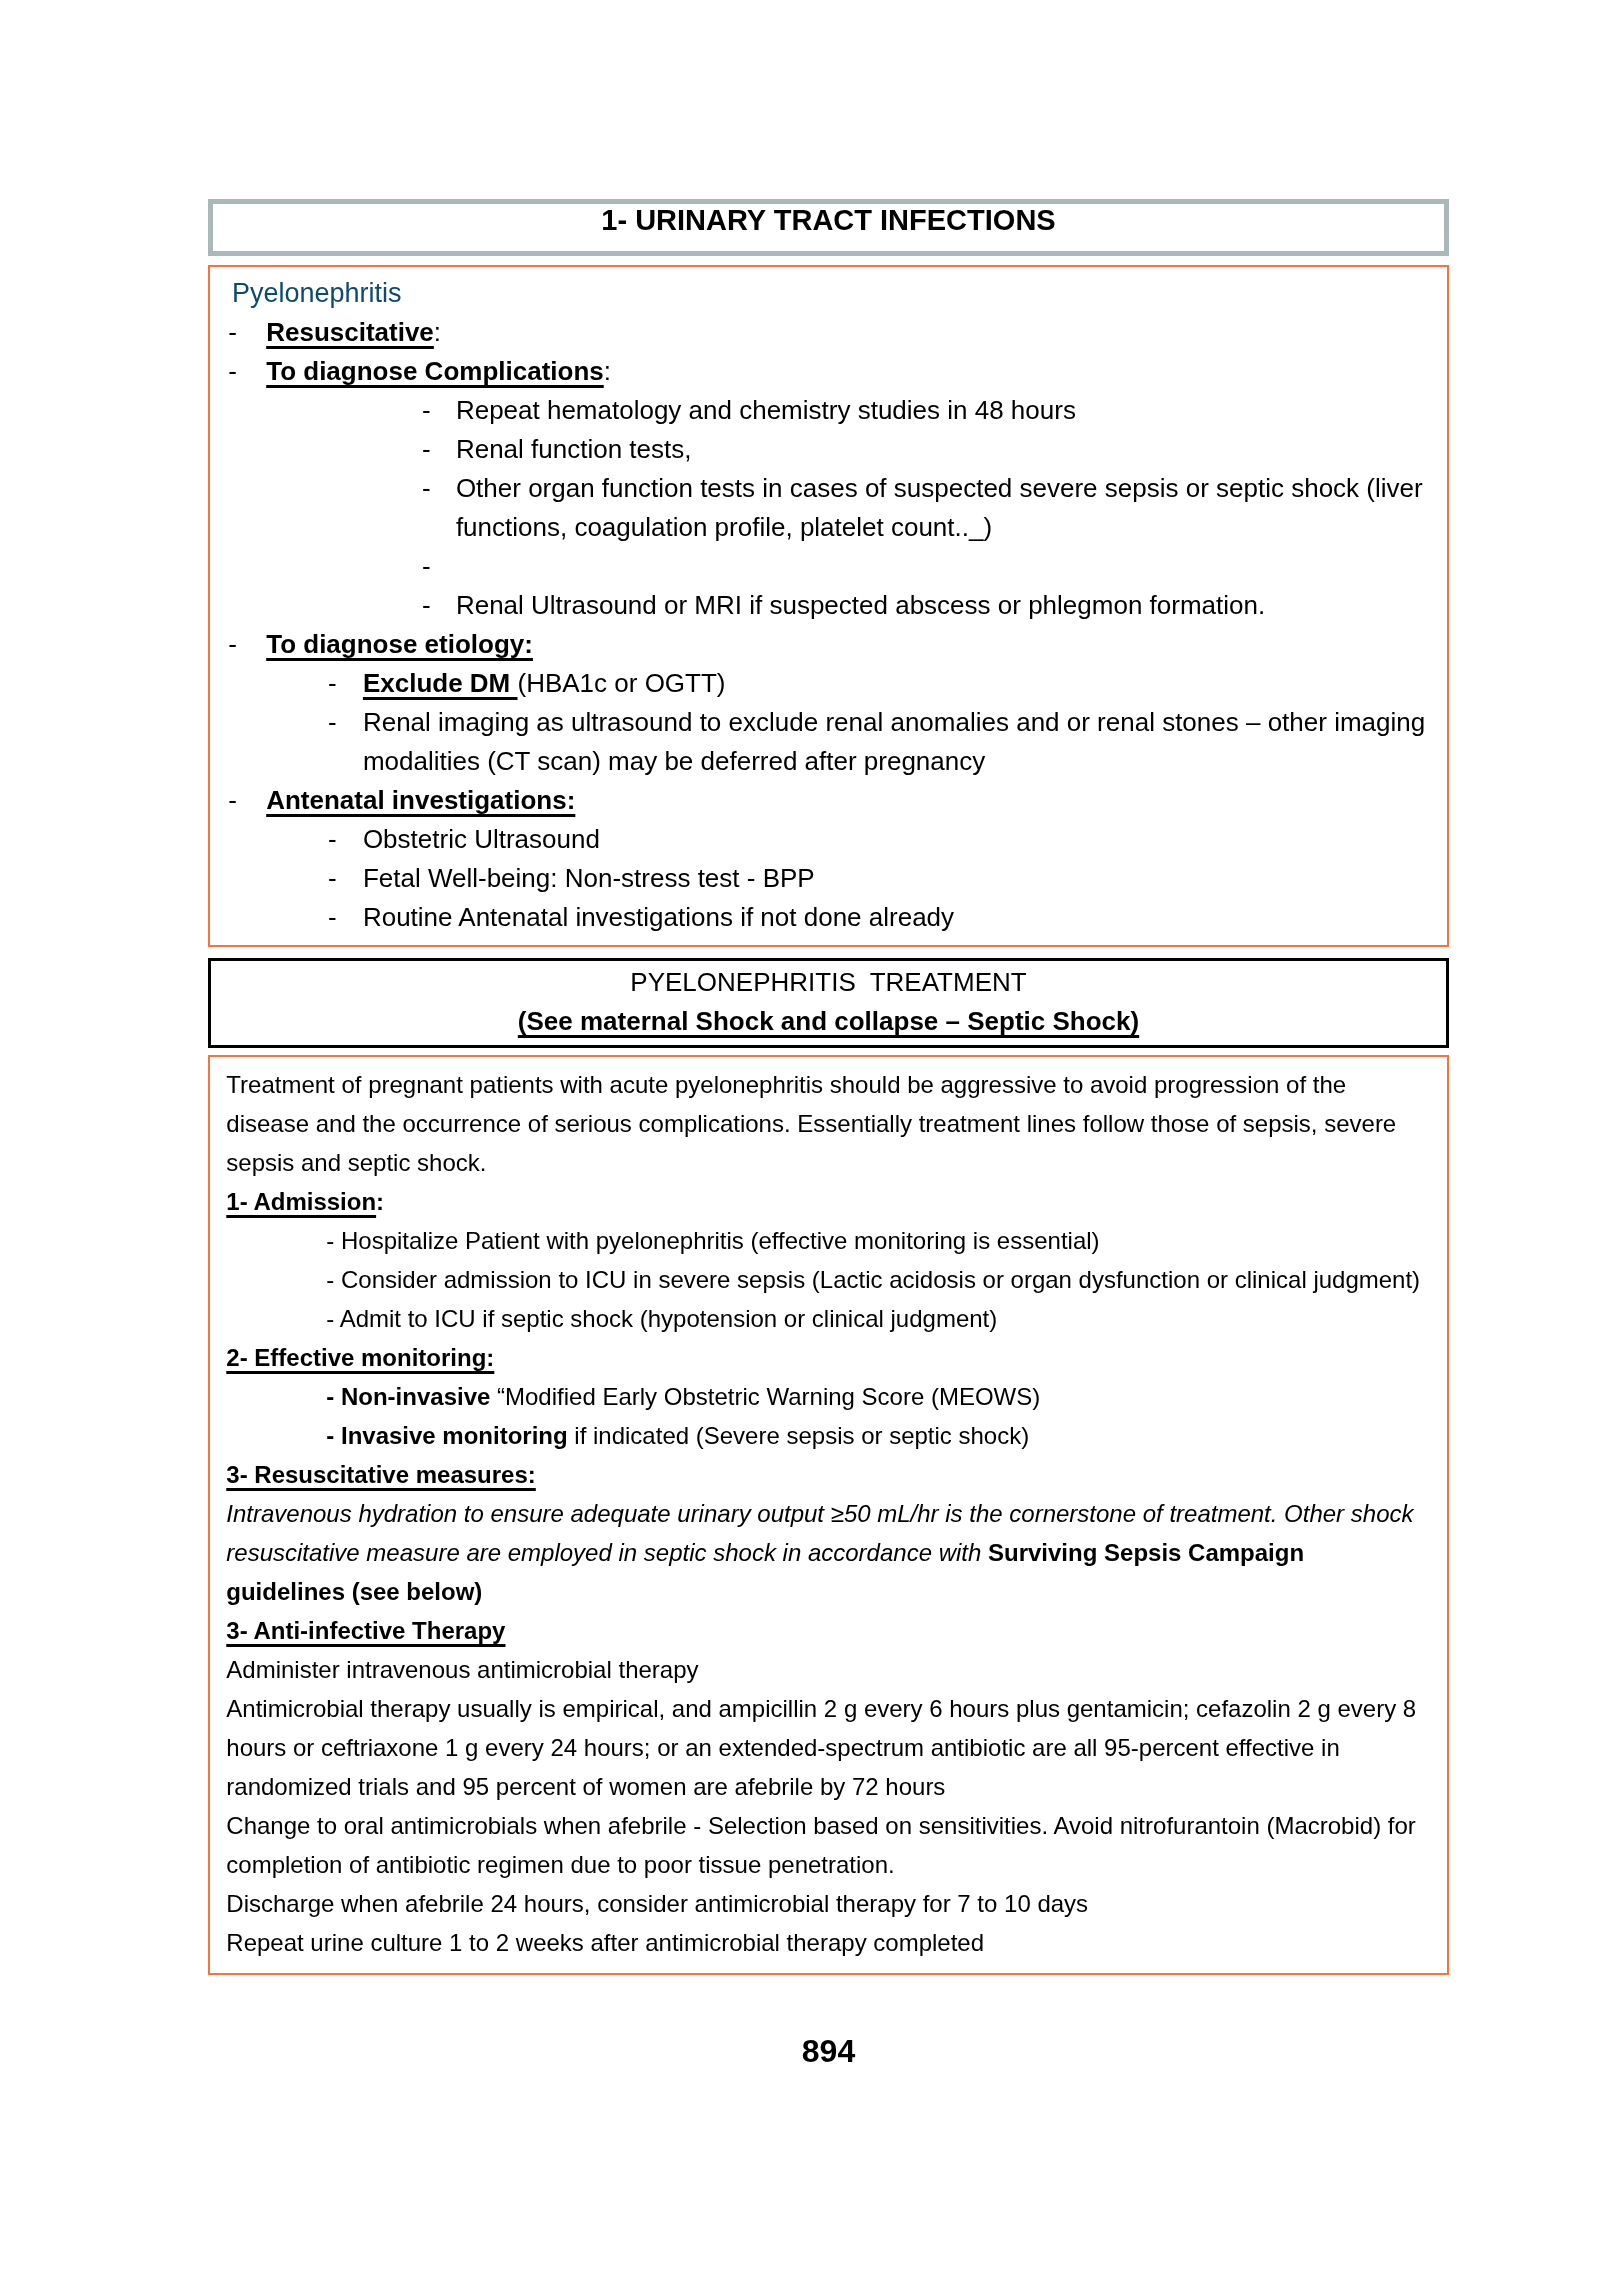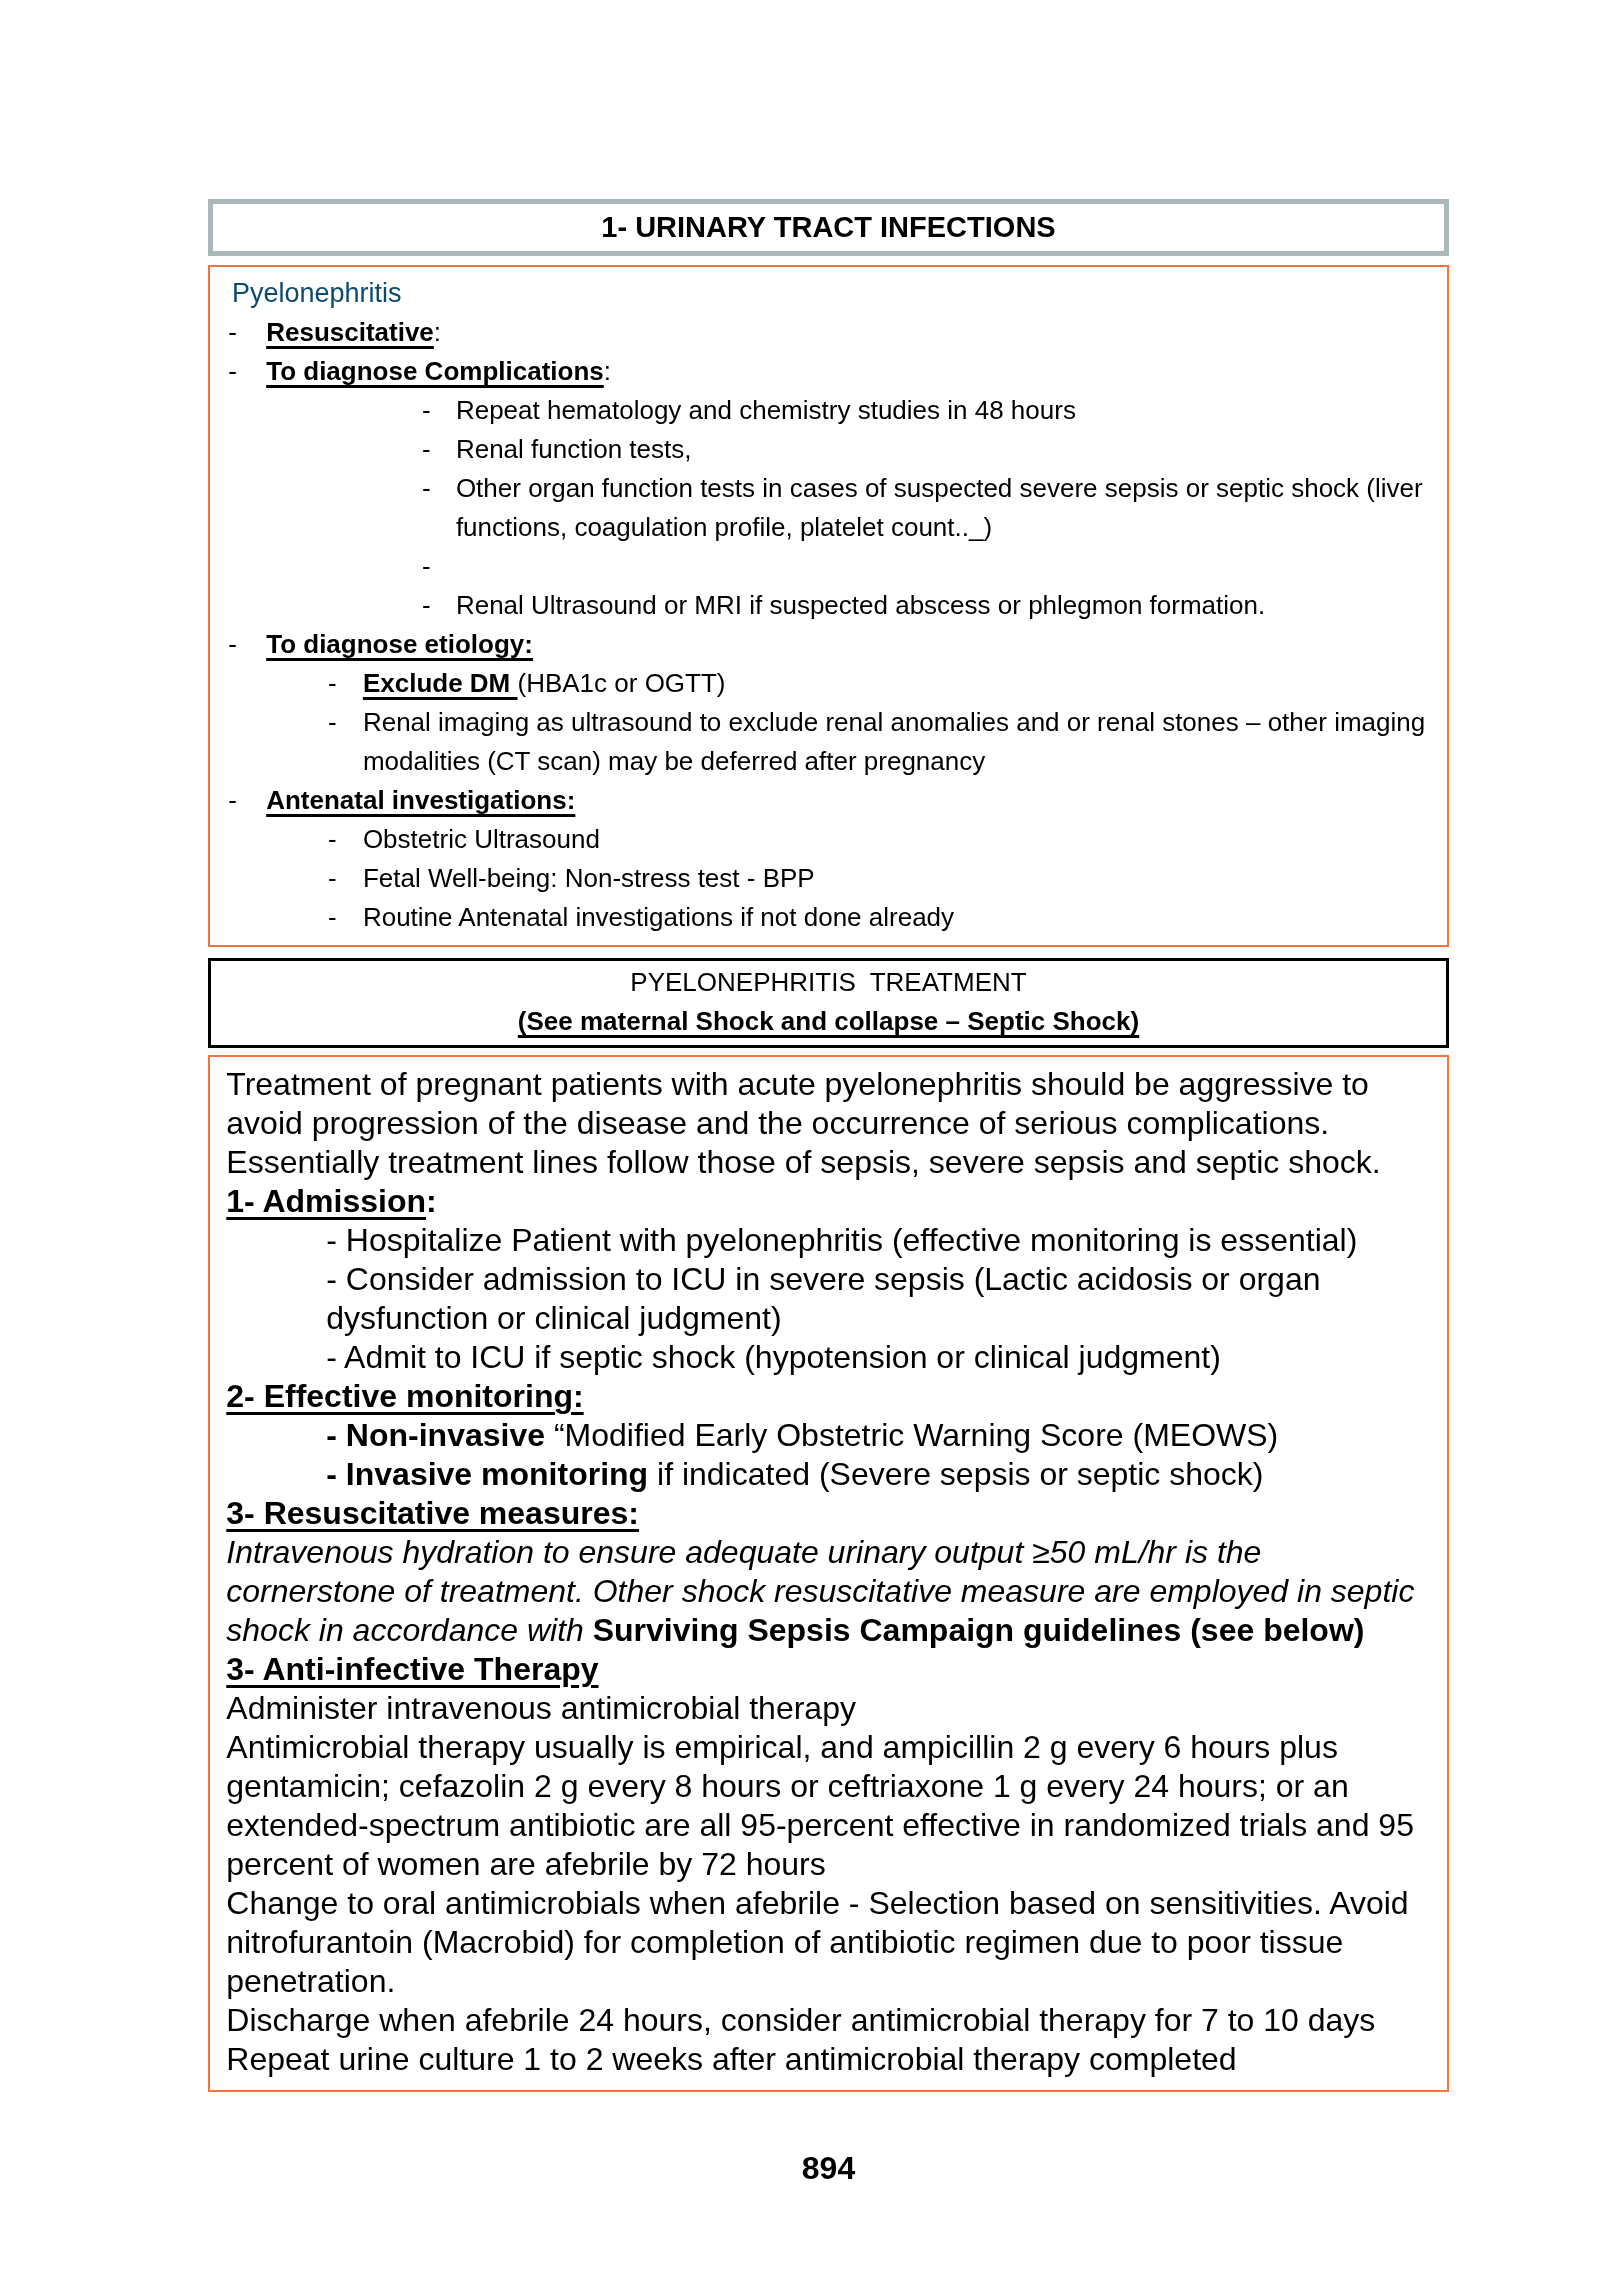--- a/index.html
+++ b/index.html
@@ -2,27 +2,27 @@
 <html><head>
 <meta charset="utf-8">
 <style>
   html,body { margin:0; padding:0; background:#ffffff; }
   body { font-family:"Liberation Sans", sans-serif; color:#000; }
   .page { position:relative; width:1618px; height:2273px; background:#fff; overflow:hidden; }
   .column { position:absolute; left:208px; top:199px; width:1241px; }
 
   .title-box {
     box-sizing:border-box; border:5.7px solid #aab8ba; height:57px;
-    display:flex; align-items:center; justify-content:center;
+    display:flex; justify-content:center;
     font-weight:bold; font-size:29px; background:#fff;
   }
 
   .obox { box-sizing:border-box; border:2.9px solid #f5733c; background:#fff; }
   .box1 { margin-top:8.6px; padding:7.6px 11.5px 7.6px 2.9px; }
-  .box2 { margin-top:6.7px; padding:8.6px 21px 10.5px 16.3px; font-size:32px; line-height:39px; }
+  .box2 { margin-top:6.7px; padding:8.6px 21px 10.5px 16.3px; font-size:24px; line-height:39px; }
 
   .green-head { color:#0c4a6e; font-size:27px; line-height:39px; padding-left:19px; }
 
   .row { display:flex; font-size:26px; line-height:39px; }
   .row .dash { flex:0 0 auto; }
   .row .txt  { flex:1 1 auto; }
   .l1 .dash   { padding-left:15.3px; width:38px; box-sizing:content-box; }
   .med .dash  { margin-left:115px; width:35px; }
   .deep .dash { margin-left:209px; width:34px; }
 

